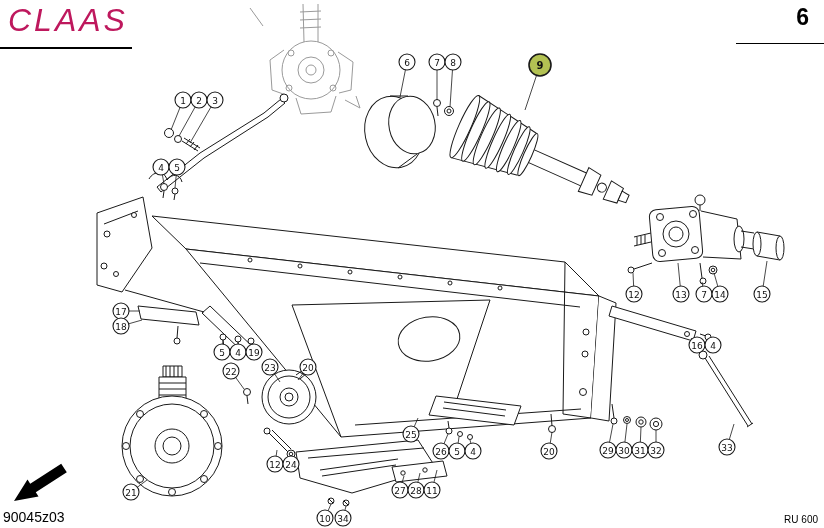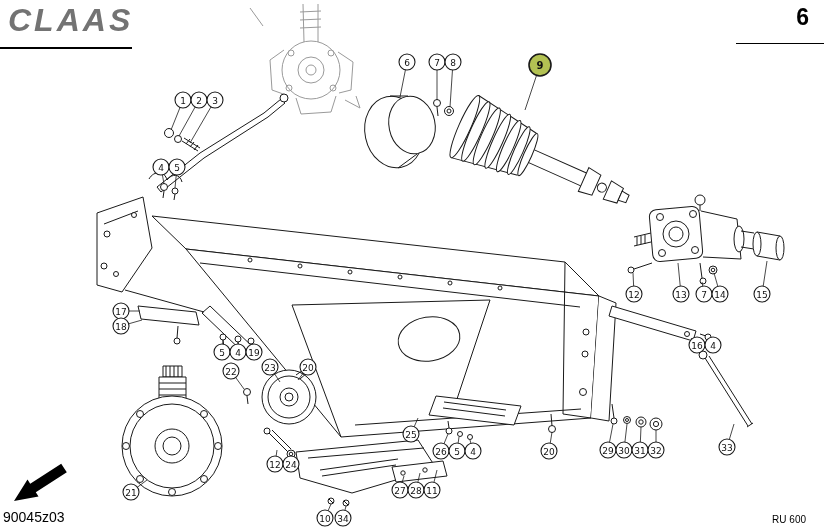--- a/index.html
+++ b/index.html
@@ -3,28 +3,28 @@
 <meta charset="utf-8">
 <style>
   html,body{margin:0;padding:0;background:#e8e8e8;}
   .page{
     position:relative;width:824px;height:528px;background:#ffffff;
     font-family:"Liberation Sans",sans-serif;overflow:hidden;margin:0 auto;
     color:#000;
   }
   .logo{
     position:absolute;top:2px;left:8px;
-    font-size:32px;font-weight:bold;font-style:italic;
-    letter-spacing:3px;color:#737373;
+    font-size:32px;font-weight:normal;font-style:italic;
+    letter-spacing:3px;color:#be185d;
   }
   .logo-rule{position:absolute;top:47px;left:0;width:132px;border-top:2px solid #000;}
   .pagenum{position:absolute;top:4px;right:15px;font-size:23px;font-weight:bold;}
   .pagenum-rule{position:absolute;top:43px;right:0;width:88px;border-top:1.5px solid #000;}
   .code{position:absolute;bottom:3px;left:3px;font-size:14px;}
-  .model{position:absolute;bottom:3px;right:18px;font-size:10px;}
+  .model{position:absolute;bottom:3px;right:6px;font-size:10px;}
   svg.diagram{position:absolute;left:0;top:0;}
   .callout-num{
     font-family:"DejaVu Sans",sans-serif;font-size:9px;fill:#111;
     text-anchor:middle;dominant-baseline:central;
   }
   .callout-num.hl{font-size:10px;font-weight:bold;}
 </style>
 </head>
 <body>
 

